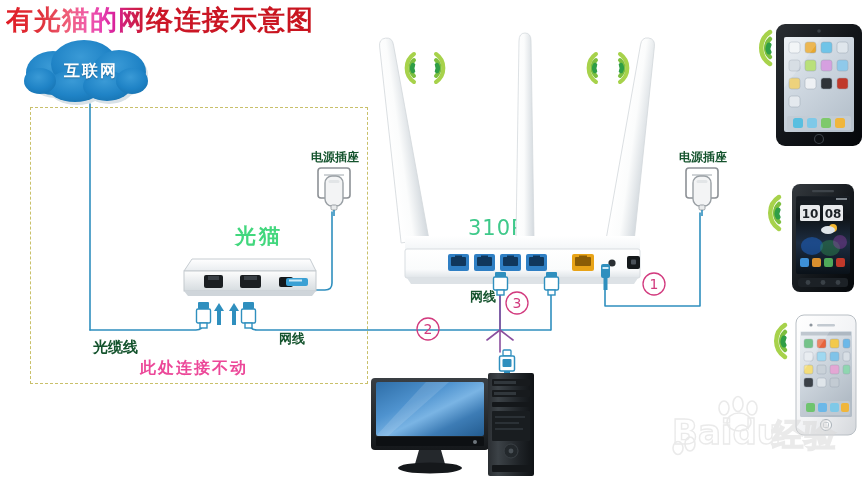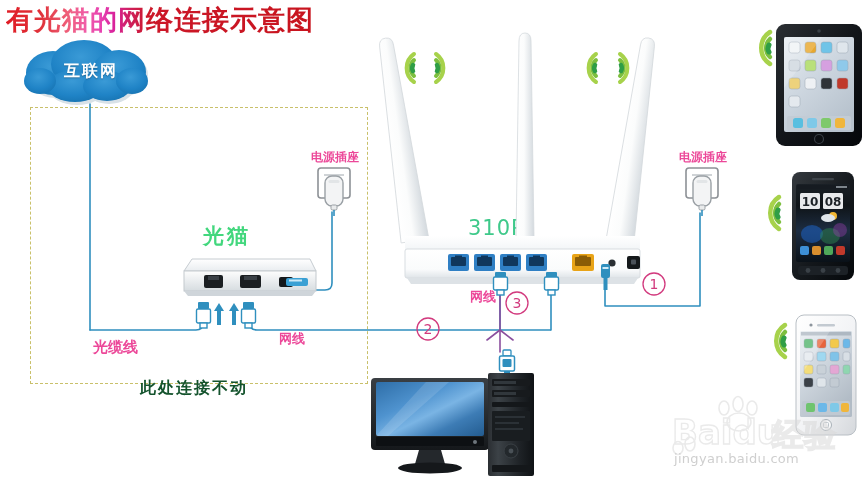--- a/index.html
+++ b/index.html
@@ -39,23 +39,23 @@
 
   
   #olive-box{
     left:30px;top:107px;width:338px;height:277px;
     border:1px dashed #c9c06a;
     box-sizing:border-box;
   }
 
   
   .lbl{white-space:nowrap;font-weight:bold;}
-  .lbl-blue{color:#ec4899;}
-  .lbl-green{color:#42d77d;}
-  .lbl-red{color:#14532d;margin-top:20px;}
+  .lbl-blue{color:#14532d;}
+  .lbl-green{color:#42d77d;margin-left:32px;}
+  .lbl-red{color:#ec4899;}
 
   
   #modem{left:178px;top:257px;width:142px;height:46px;}
 
   
   #router{left:405px;top:236px;width:235px;height:50px;}
   #router-model{
     left:468px;top:216px;
     color:#3ec98a;font-size:21px;font-weight:500;
     letter-spacing:1px;
@@ -505,21 +505,21 @@
 
   <div class="abs" style="left:750px;top:192px;">
     <svg width="34" height="44" viewBox="0 0 34 44">
       <g fill="none" stroke-linecap="round">
         <path d="M29,5 a19,19 0 0 0 0,32" stroke="#a7d24b" stroke-width="4.5"></path>
         <path d="M29,12 a12.5,12.5 0 0 0 0,18" stroke="#7dbf3f" stroke-width="4.5"></path>
         <path d="M28,18 a7,7 0 0 0 0,7" stroke="#2f9e46" stroke-width="5"></path>
       </g>
     </svg>
   </div>
-  <div class="abs" style="left:792px;top:172px;">
+  <div class="abs" style="left:792px;top:184px;">
     <svg width="62" height="108" viewBox="0 0 62 108">
       <defs>
         <linearGradient id="htcbody" x1="0" y1="0" x2="1" y2="1">
           <stop offset="0%" stop-color="#34393e"></stop>
           <stop offset="55%" stop-color="#14181c"></stop>
           <stop offset="100%" stop-color="#05080b"></stop>
         </linearGradient>
         <linearGradient id="htcscr" x1="0" y1="0" x2="0" y2="1">
           <stop offset="0%" stop-color="#1a2026"></stop>
           <stop offset="28%" stop-color="#0f1418"></stop>
@@ -631,15 +631,14 @@
         <ellipse cx="80" cy="10" rx="5" ry="7"></ellipse>
         <ellipse cx="67" cy="24" rx="12" ry="9"></ellipse>
 
         <ellipse cx="6" cy="50" rx="5" ry="6.5"></ellipse>
         <ellipse cx="18" cy="46" rx="5" ry="7"></ellipse>
       </g>
       <text x="0" y="46" font-size="34" fill="none" stroke="#d9d9d9" stroke-width="1.4" font-family="DejaVu Sans, sans-serif" font-weight="bold">Baidu</text>
       <text x="100" y="48" font-size="32" fill="none" stroke="#d9d9d9" stroke-width="1.4" font-family="DejaVu Sans, sans-serif" font-weight="bold">经验</text>
     </svg>
   </div>
-  <div class="abs" id="wm-sub">jingyan.baidu.com</div>
 
 </div>
 
 </body></html>

